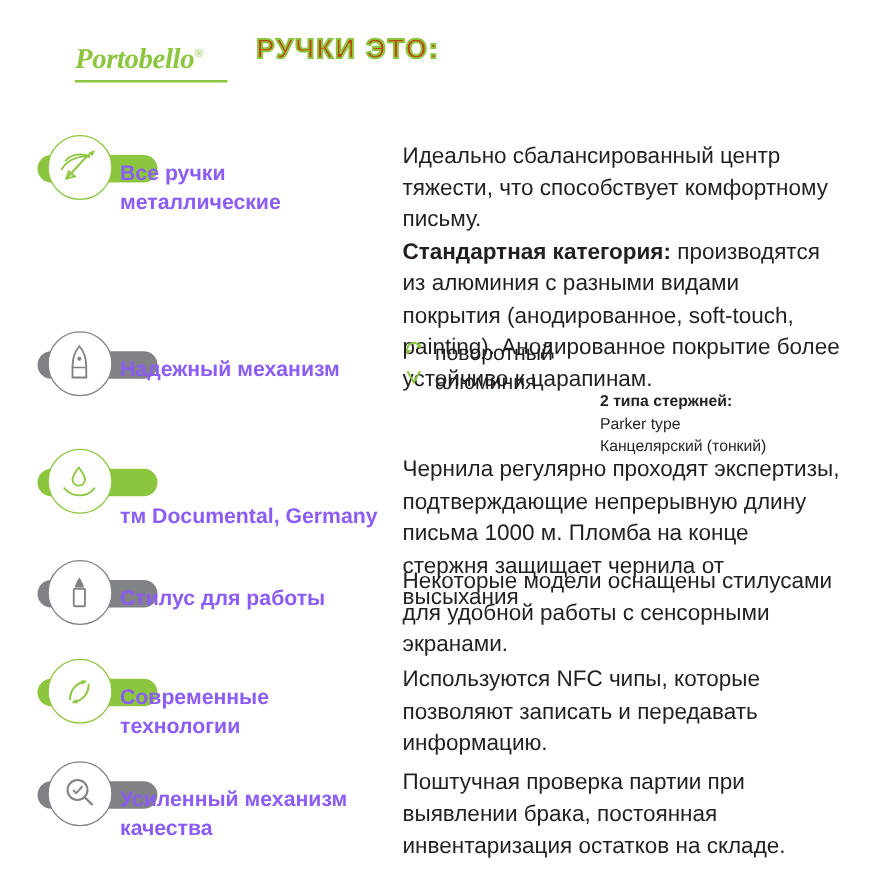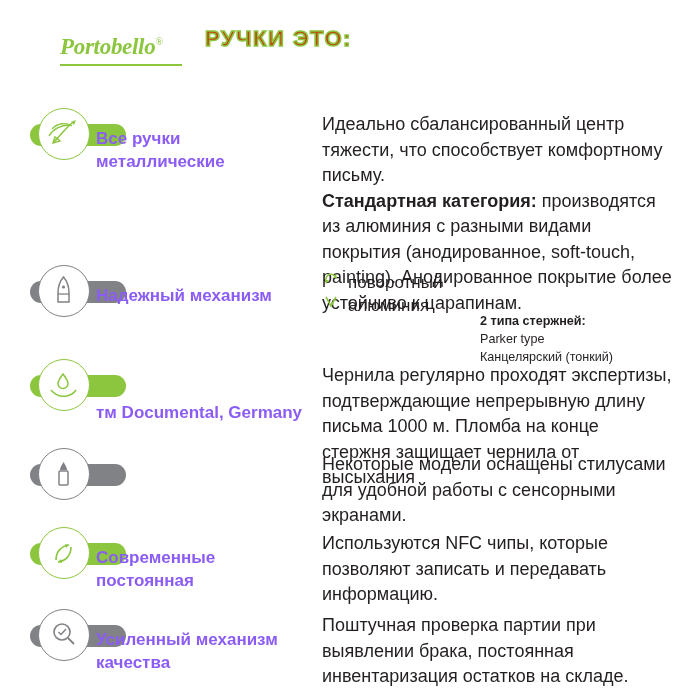--- a/index.html
+++ b/index.html
@@ -241,40 +241,40 @@
 
   <div class="row" style="top:464px">
     <div class="bar gray"></div>
     <div class="circle gray">
       <svg width="49" height="49" viewBox="0 0 49 49">
         <rect x="20" y="22" width="9" height="14" rx="1" fill="none" stroke="#808285" stroke-width="1.5"></rect>
         <path d="M24.5 13 C22 17 21 19 21 21 l7 0 c0 -2 -1 -4 -3.5 -8 z" fill="#808285"></path>
       </svg>
     </div>
     <div class="title">
-      <br>
+      <span>Стилус для работы</span><br>
     </div>
     <div class="body">
       <div>Некоторые модели оснащены стилусами для удобной работы с сенсорными экранами.</div>
     </div>
   </div>
 
   <div class="row" style="top:543px">
     <div class="bar green"></div>
     <div class="circle">
       <svg width="49" height="49" viewBox="0 0 49 49">
         <path d="M17 32 C17 24 22 18 30 17" fill="none" stroke="#8cc63f" stroke-width="1.6"></path>
         <path d="M19 34 C27 33 32 27 32 19" fill="none" stroke="#8cc63f" stroke-width="1.6"></path>
         <path d="M30 17 l-4 -1 1 4 z" fill="#8cc63f"></path>
         <path d="M19 34 l4 1 -1 -4 z" fill="#8cc63f"></path>
       </svg>
     </div>
     <div class="title">
       <span>Современные</span><br>
-      <span>постоянная</span>
+      <span>технологии</span>
     </div>
     <div class="body">
       <div>Используются NFC чипы, которые позволяют записать и передавать информацию.</div>
     </div>
   </div>
 
   <div class="row" style="top:625px">
     <div class="bar gray"></div>
     <div class="circle gray">
       <svg width="49" height="49" viewBox="0 0 49 49">

